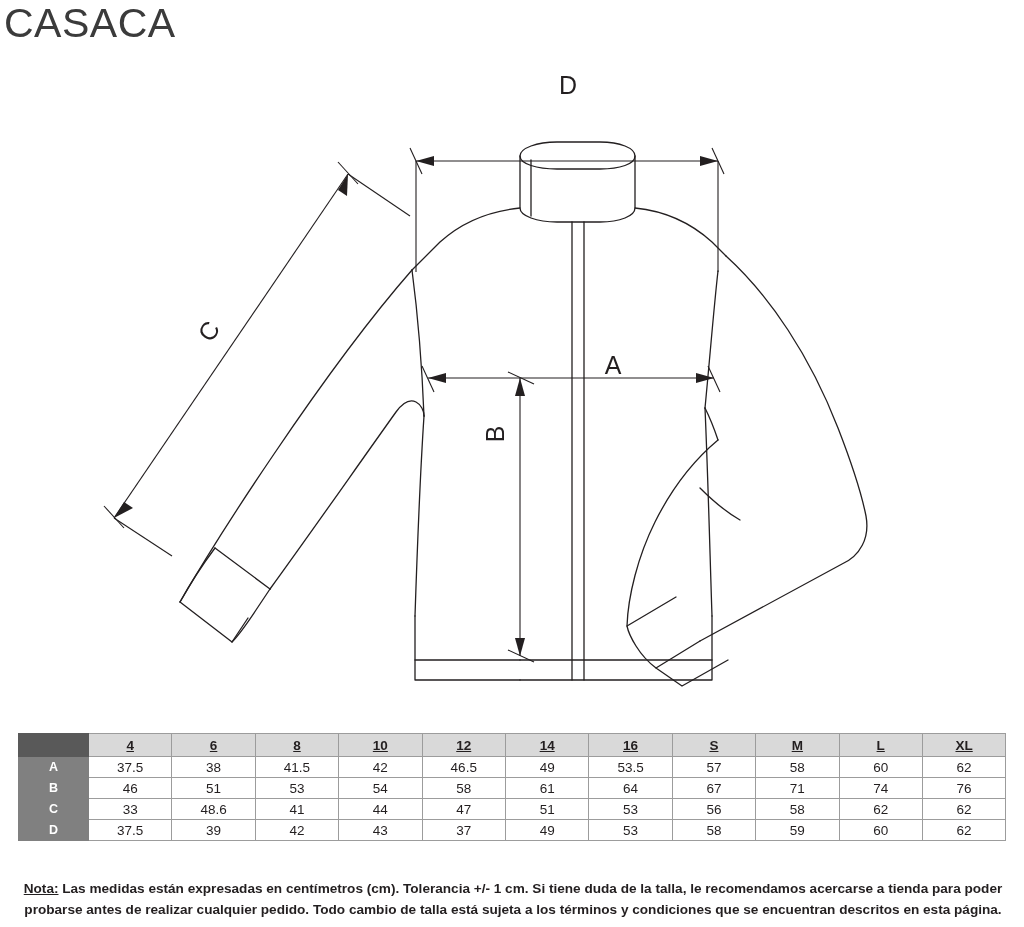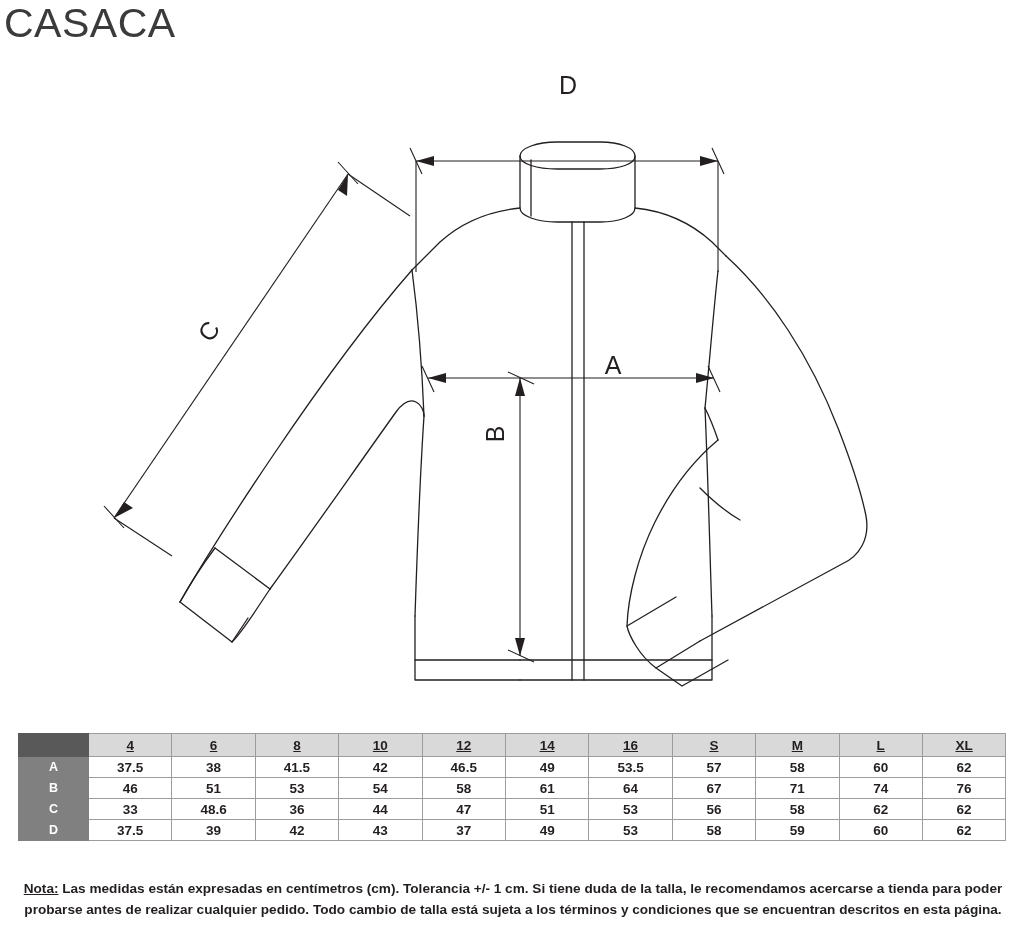--- a/index.html
+++ b/index.html
@@ -49,21 +49,21 @@
     border-collapse: collapse;
     table-layout: fixed;
     width: 988px;
     font-size: 13.5px;
   }
   table.size-table th, table.size-table td {
     border: 1px solid #9c9c9c;
     text-align: center;
     height: 20px;
     padding: 0;
-    font-weight: bold;
+    font-weight: normal;
     color: #231f20;
   }
   table.size-table thead th {
     background: #d9d9d9;
     font-weight: bold;
     text-decoration: underline;
     height: 22px;
   }
   table.size-table thead th.corner {
     background: #595959;
@@ -243,21 +243,21 @@
           <td>64</td>
           <td>67</td>
           <td>71</td>
           <td>74</td>
           <td>76</td>
         </tr>
         <tr>
           <th class="rowhead">C</th>
           <td>33</td>
           <td>48.6</td>
-          <td>36</td>
+          <td>41</td>
           <td>44</td>
           <td>47</td>
           <td>51</td>
           <td>53</td>
           <td>56</td>
           <td>58</td>
           <td>62</td>
           <td>62</td>
         </tr>
         <tr>

